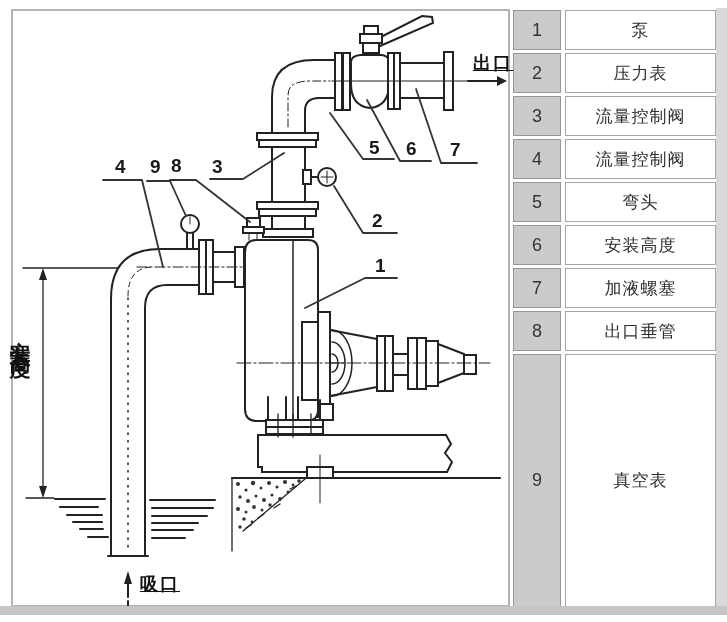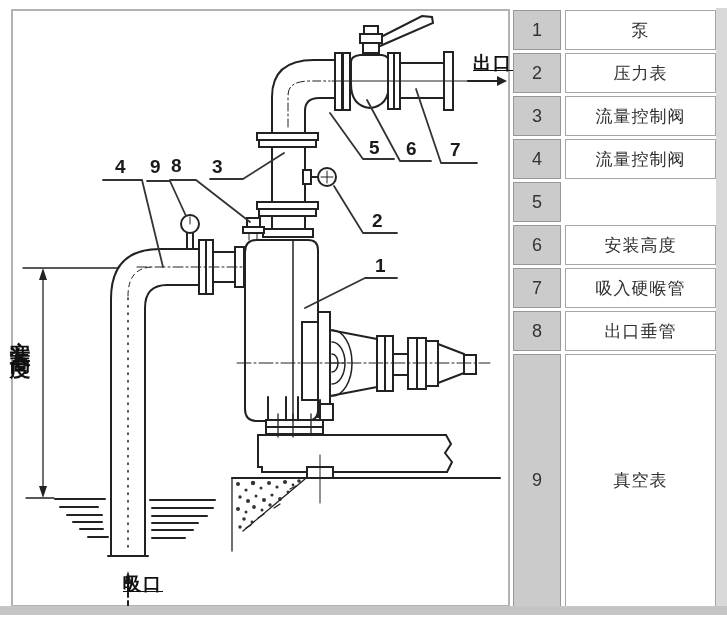--- a/index.html
+++ b/index.html
@@ -228,21 +228,21 @@
       <path d="M210,179 H243 M243,179 L284,153"></path>
       <path d="M394,159 H363 M363,159 L330,113"></path>
       <path d="M431,161 H400 M400,161 L367,100"></path>
       <path d="M477,163 H441 M441,163 L416,89"></path>
       <path d="M397,233 H363 M363,233 L334,186"></path>
       <path d="M397,278 H365 M365,278 L305,308"></path>
     </g>
   </svg>
 
   <div class="flow-label" style="left:473px;top:54px;">出口</div>
-  <div class="flow-label" style="left:123px;top:575px;">吸口</div>
+  <div class="flow-label" style="left:140px;top:575px;">吸口</div>
   <div class="install-height">安装高度</div>
 
   <div class="callout" style="left:375px;top:256px;">1</div>
   <div class="callout" style="left:372px;top:211px;">2</div>
   <div class="callout" style="left:212px;top:157px;">3</div>
   <div class="callout" style="left:115px;top:157px;">4</div>
   <div class="callout" style="left:369px;top:138px;">5</div>
   <div class="callout" style="left:406px;top:139px;">6</div>
   <div class="callout" style="left:450px;top:140px;">7</div>
   <div class="callout" style="left:171px;top:156px;">8</div>
@@ -260,28 +260,29 @@
     <div class="legend-row">
       <div class="legend-num">3</div>
       <div class="legend-label">流量控制阀</div>
     </div>
     <div class="legend-row">
       <div class="legend-num">4</div>
       <div class="legend-label">流量控制阀</div>
     </div>
     <div class="legend-row">
       <div class="legend-num">5</div>
+      <div class="legend-label">弯头</div>
     </div>
     <div class="legend-row">
       <div class="legend-num">6</div>
       <div class="legend-label">安装高度</div>
     </div>
     <div class="legend-row">
       <div class="legend-num">7</div>
-      <div class="legend-label">吸入硬喉管</div>
+      <div class="legend-label">加液螺塞</div>
     </div>
     <div class="legend-row">
       <div class="legend-num">8</div>
       <div class="legend-label">出口垂管</div>
     </div>
     <div class="legend-row tall">
       <div class="legend-num">9</div>
       <div class="legend-label">真空表</div>
     </div>
   </div>

